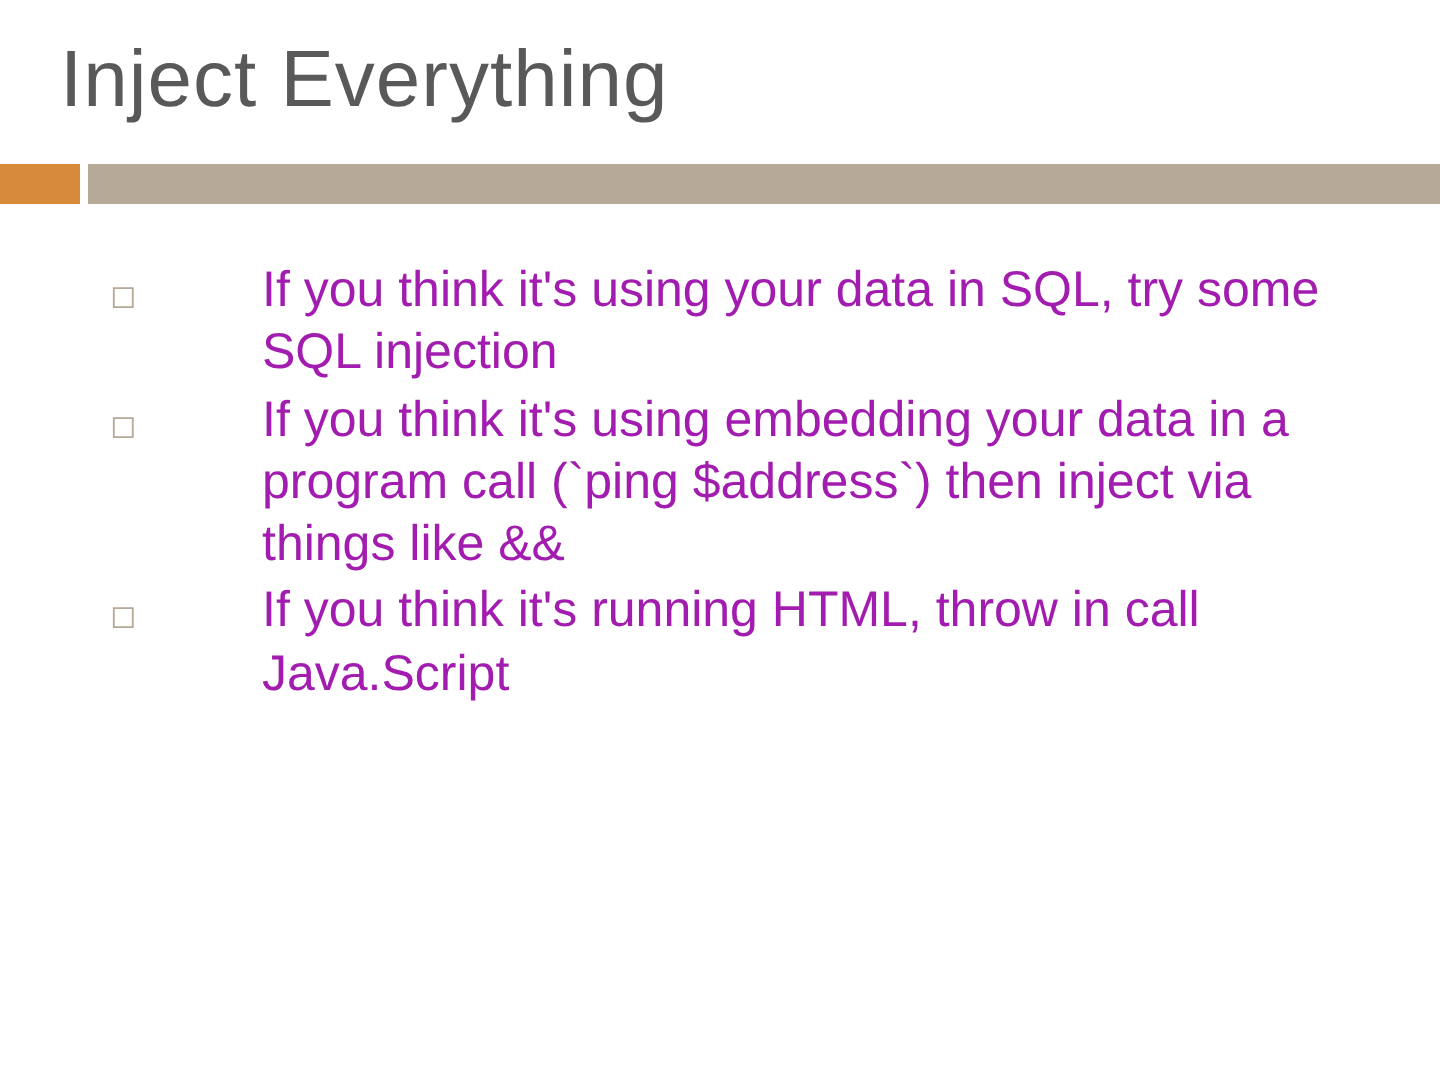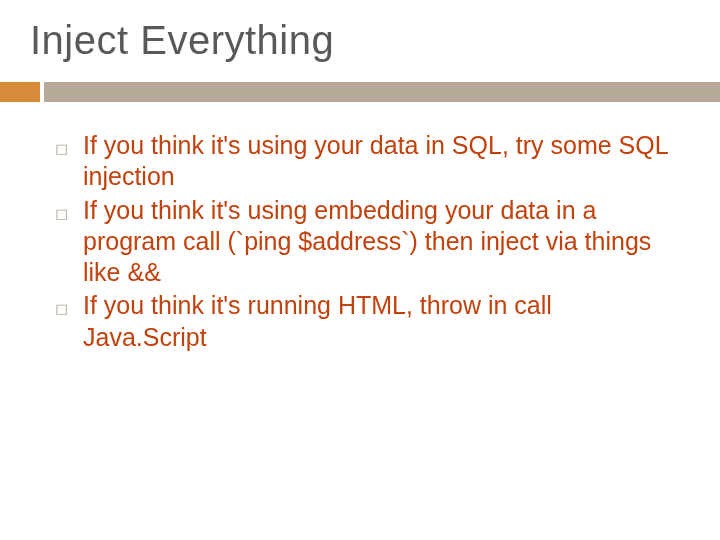--- a/index.html
+++ b/index.html
@@ -67,22 +67,23 @@
     width: 28px;
     font-size: 16px;
     color: #b6a998;
     line-height: 34px;
     text-align: left;
     padding-top: 2px;
   }
   .bullet-text {
     flex: 1;
     font-size: 25px;
-    color: #c2410c;
+    color: #a21caf;
     line-height: 1.25;
+    margin-left: 48px;
   }
 </style>
 </head>
 <body>
 
 <div class="slide">
 
   <div class="title">Inject Everything</div>
 
   <div class="bar-row">

